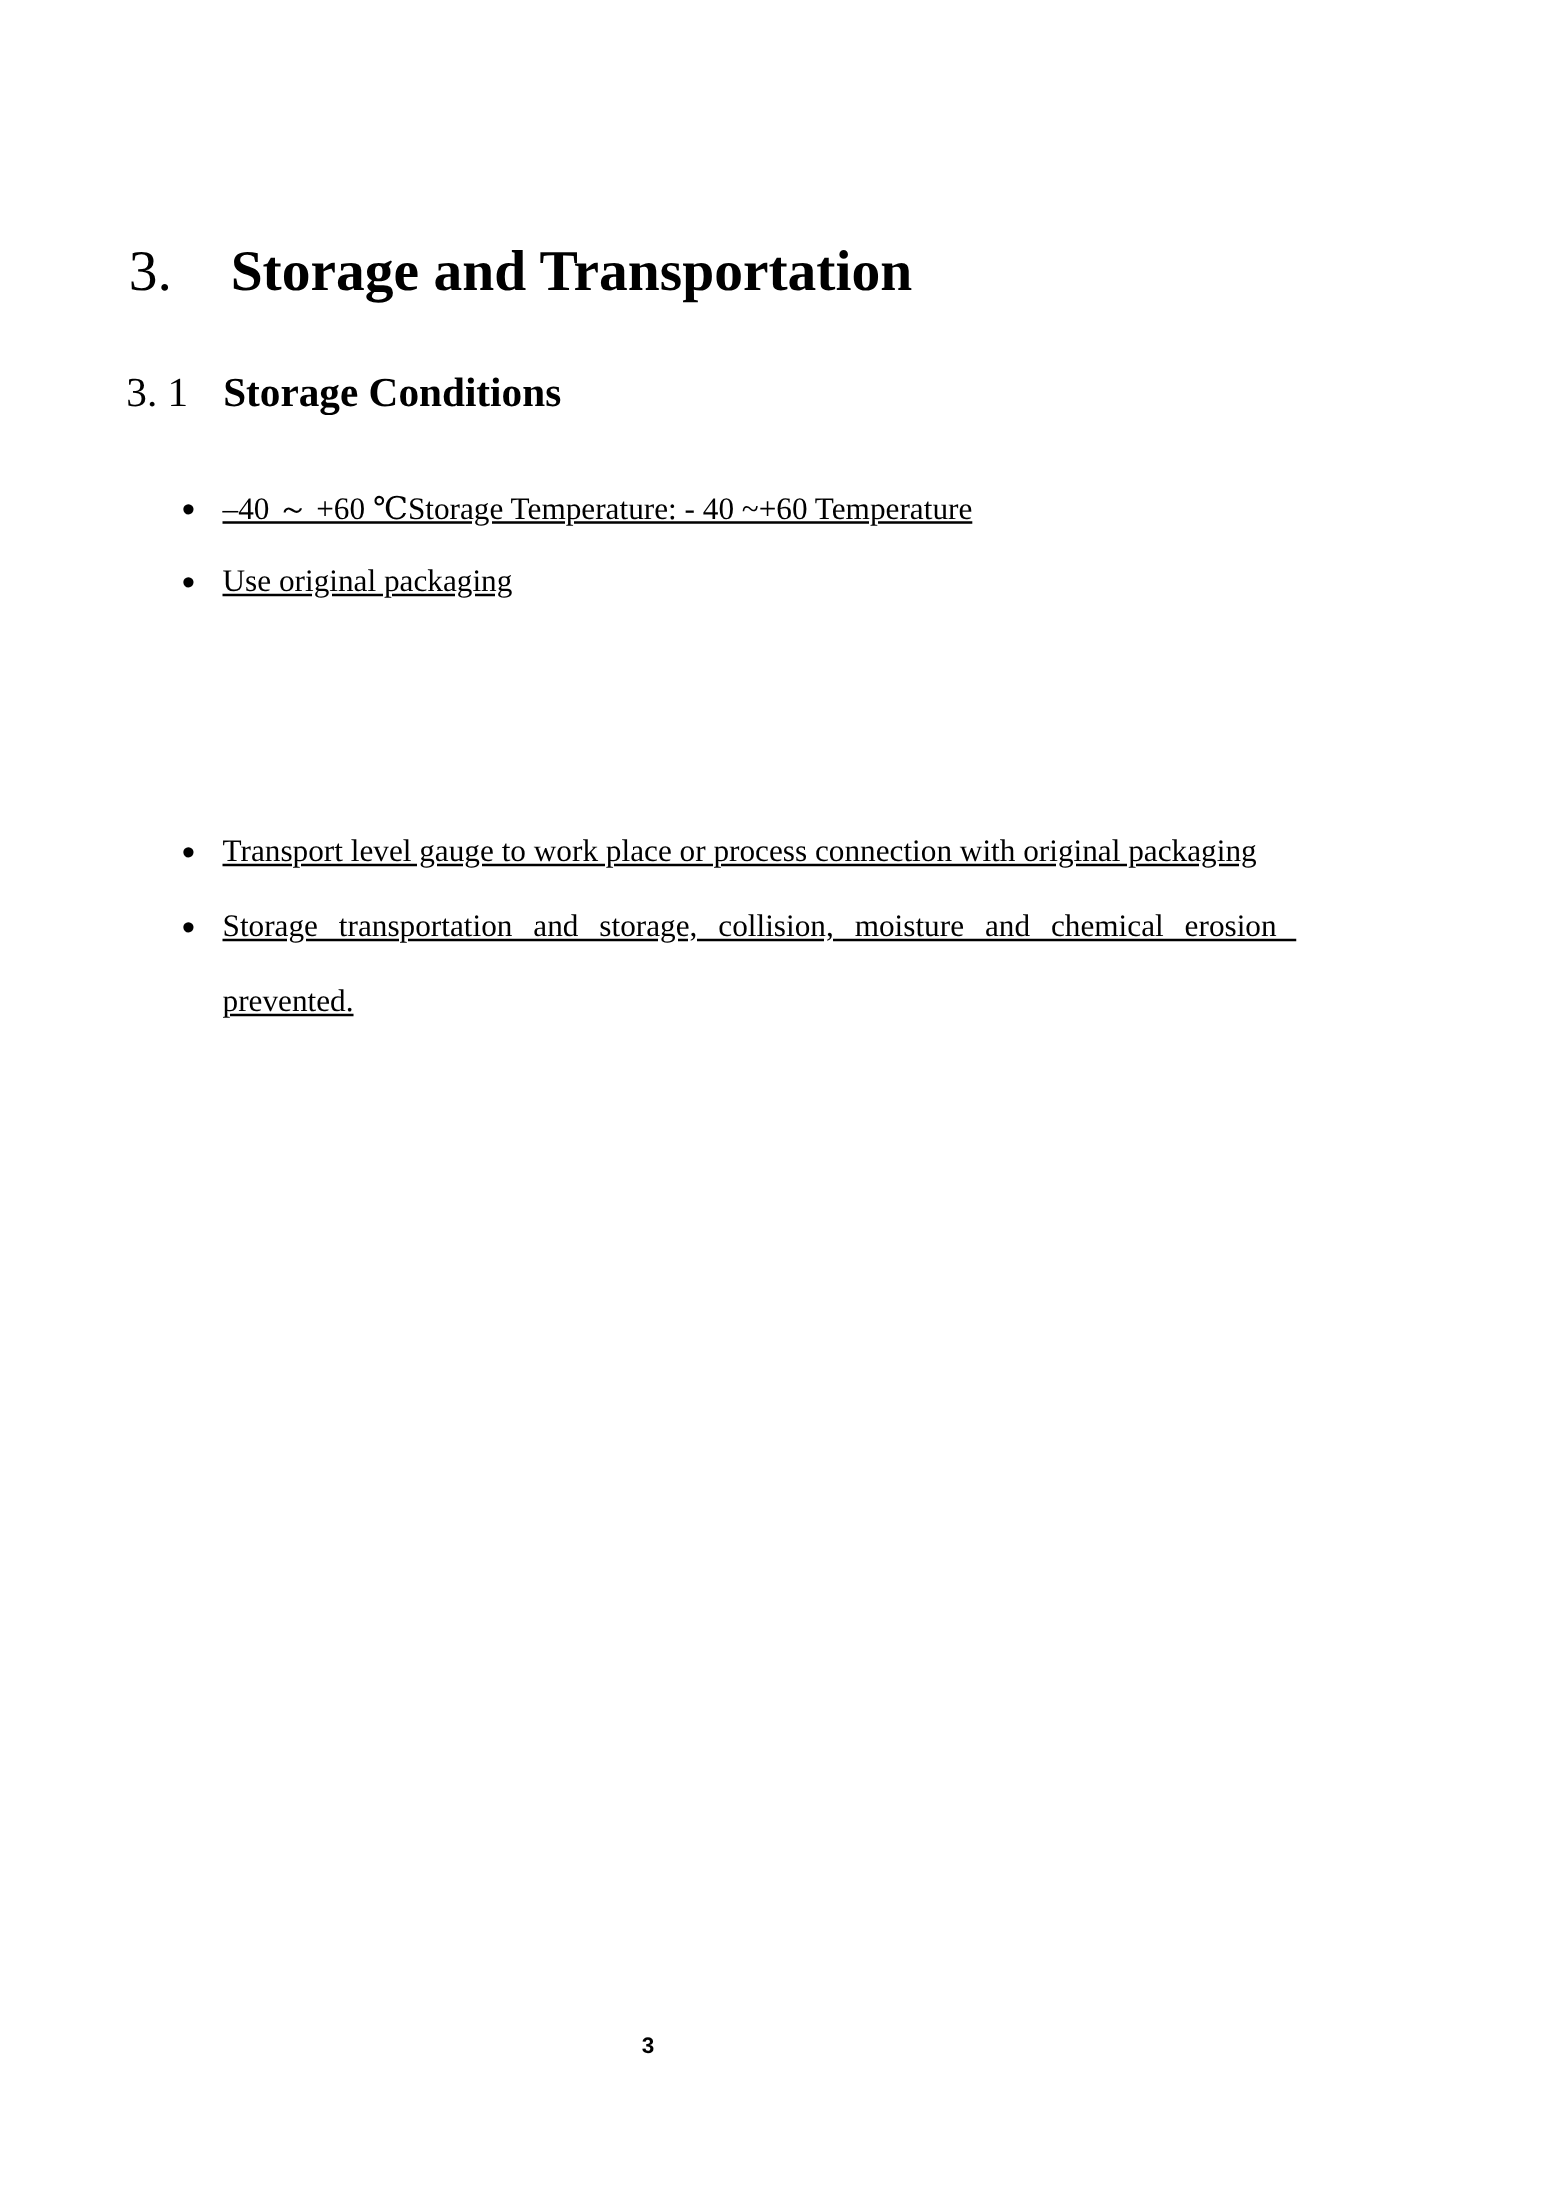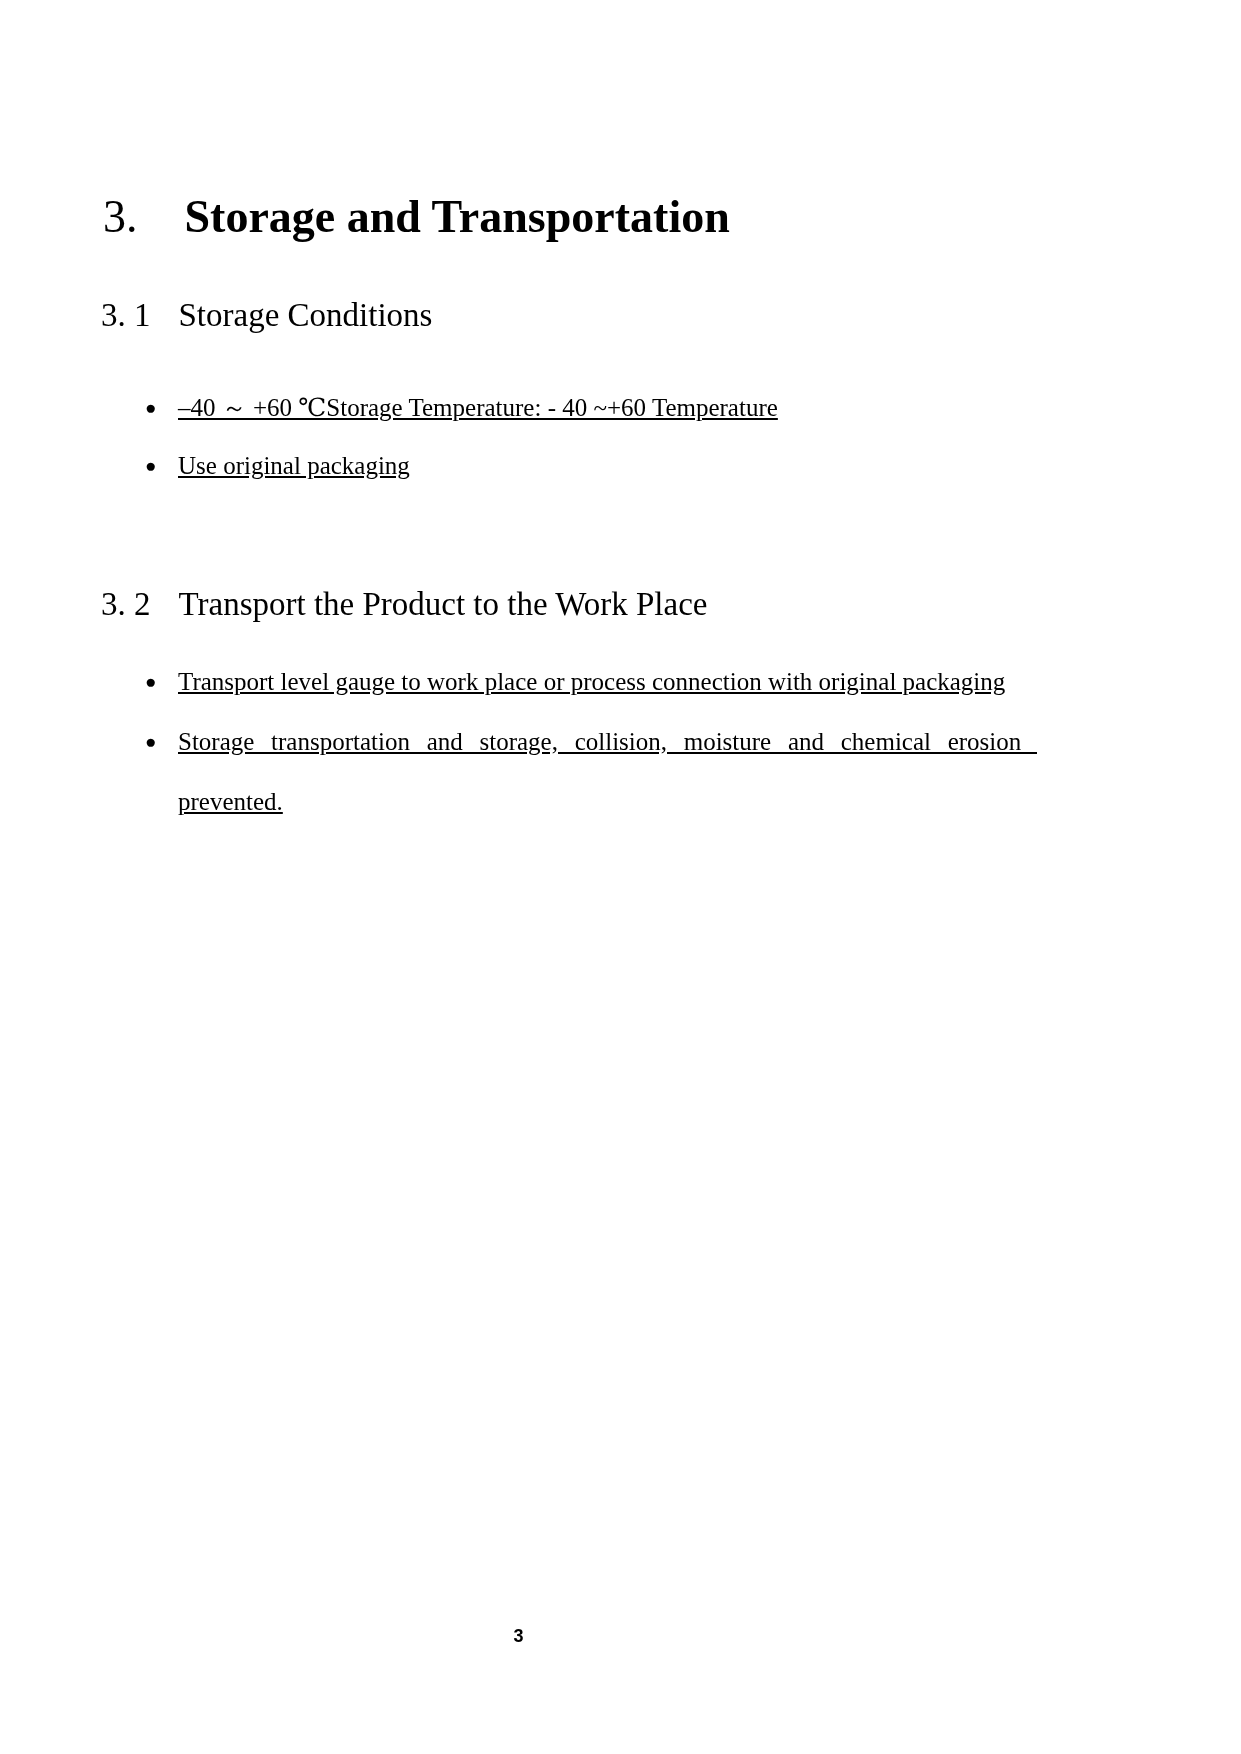--- a/index.html
+++ b/index.html
@@ -33,21 +33,21 @@
     left: 101px;
     font-size: 33px;
     line-height: 1.2;
     white-space: nowrap;
   }
   .h2 .num {
     font-weight: 400;
     display: inline-block;
     margin-right: 28px;
   }
-  .h2 .txt { font-weight: 400; }
+  .h2 .txt { font-weight: 700; }
   .h2.s1 { top: 296px; }
   .h2.s2 { top: 585px; }
 
   .bullet-item {
     position: absolute;
     left: 145px;
     width: 1000px;
     display: flex;
     align-items: flex-start;
     font-size: 25px;
@@ -96,23 +96,20 @@
   <div class="bullet-item b1">
     <span class="marker">●</span>
     <span class="btxt">–40 ～ +60 ℃Storage Temperature: - 40 ~+60 Temperature</span>
   </div>
 
   <div class="bullet-item b2">
     <span class="marker">●</span>
     <span class="btxt">Use original packaging</span>
   </div>
 
-  <div class="h2 s2">
-    <span class="num">3. 2</span><span class="txt">Transport the Product to the Work Place</span>
-  </div>
 
   <div class="bullet-item b3">
     <span class="marker">●</span>
     <span class="btxt">Transport level gauge to work place or process connection with original packaging</span>
   </div>
 
   <div class="bullet-item b4 justified">
     <span class="marker">●</span>
     <span class="btxt">Storage transportation and storage, collision, moisture and chemical erosion should be prevented.</span>
   </div>

